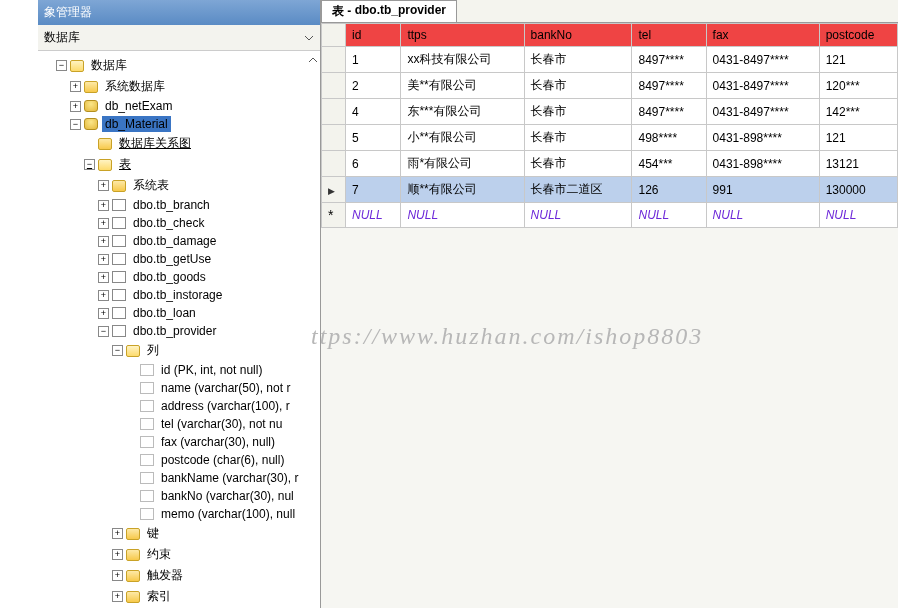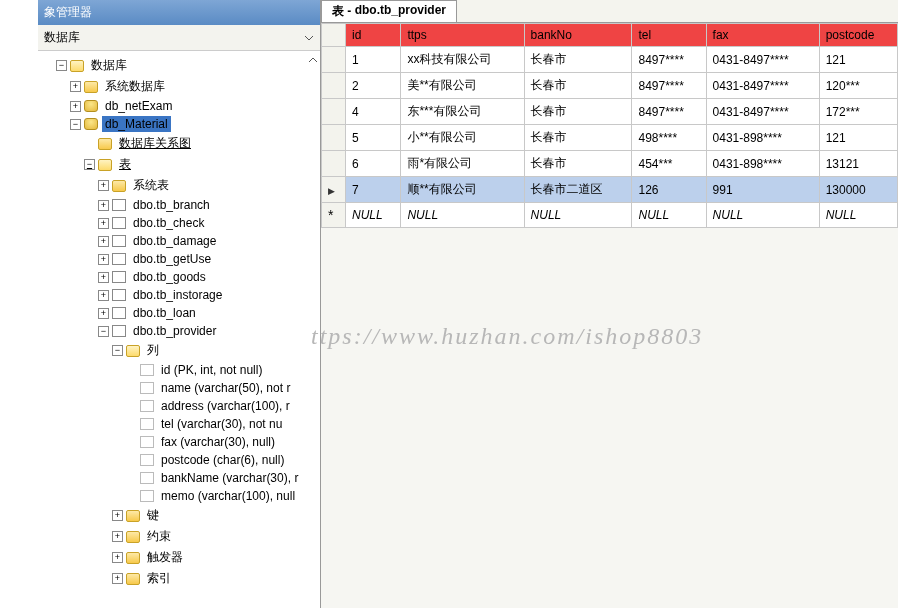--- a/index.html
+++ b/index.html
@@ -30,21 +30,21 @@
 .tab-strip { background: #f4f4ee; padding: 0; display: flex; border-bottom: 1px solid #999; }
 .tab { background: #fff; border: 1px solid #999; border-bottom: none; padding: 2px 10px; font-weight: bold; display: flex; }
 .grid-wrap { flex: 1; background: #f6f6f2; position: relative; }
 .grid { width: 100%; border-collapse: collapse; }
 .grid th, .grid td { border: 1px solid #c8c8c8; padding: 4px 6px; text-align: left; background: #fff; }
 .grid th { background: #ef4444; font-weight: normal; }
 .rowhdr { width: 24px; background: #f3f3ed !important; text-align: center; }
 .rowhdr .tri::before { content: "▶"; font-size: 9px; color: #333; }
 .rowhdr .star::before { content: "*"; font-size: 14px; }
 tr.sel td { background: #bcd0ec; }
-.null { font-style: italic; color: #000000; }
+.null { font-style: italic; color: #6d28d9; }
 .watermark { position: absolute; top: 300px; left: -10px; color: #b7b7b7; font-size: 24px; font-style: italic; font-family: Georgia, serif; letter-spacing: 2px; pointer-events: none; }
 </style>
 </head>
 <body>
 
 <div class="app">
   <div class="sidebar">
     <div class="sidebar-title">象管理器</div>
     <div class="panel-head">
       <span>数据库</span>
@@ -178,20 +178,25 @@
             </div>
             <div class="node ind-6">
               <span class="toggle blank"></span>
               <span class="icon col"></span>
               <span class="label">postcode (char(6), null)</span>
             </div>
             <div class="node ind-6">
               <span class="toggle blank"></span>
               <span class="icon col"></span>
               <span class="label">bankName (varchar(30), r</span>
+            </div>
+            <div class="node ind-6">
+              <span class="toggle blank"></span>
+              <span class="icon col"></span>
+              <span class="label">bankNo (varchar(30), nul</span>
             </div>
             <div class="node ind-6">
               <span class="toggle blank"></span>
               <span class="icon col"></span>
               <span class="label">memo (varchar(100), null</span>
             </div>
           </div>
 
         <div class="node ind-5">
             <span class="toggle">+</span>
@@ -258,21 +263,21 @@
               <td>0431-8497****</td>
               <td>120***</td>
             </tr>
             <tr>
               <td class="rowhdr"></td>
               <td>4</td>
               <td>东***有限公司</td>
               <td>长春市</td>
               <td>8497****</td>
               <td>0431-8497****</td>
-              <td>172***</td>
+              <td>142***</td>
             </tr>
             <tr>
               <td class="rowhdr"></td>
               <td>5</td>
               <td>小**有限公司</td>
               <td>长春市</td>
               <td>498****</td>
               <td>0431-898****</td>
               <td>121</td>
             </tr>

